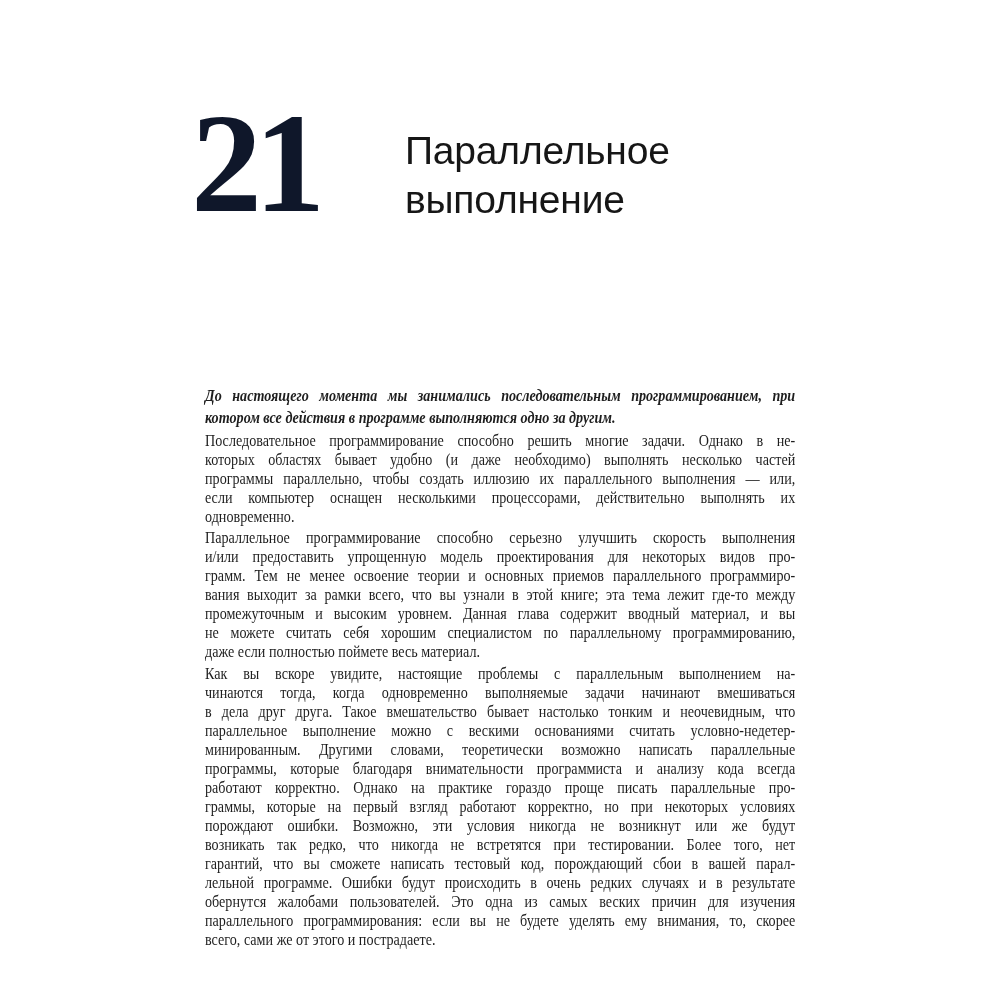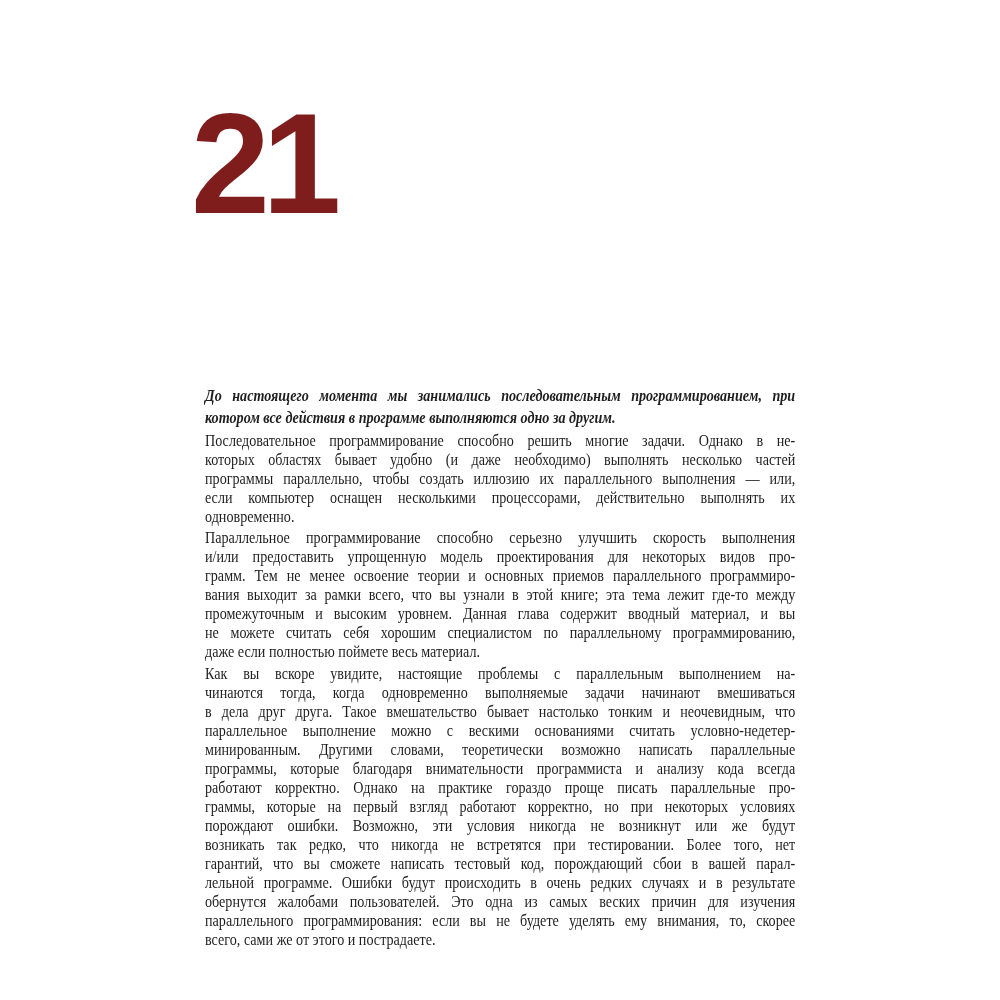--- a/index.html
+++ b/index.html
@@ -11,26 +11,26 @@
     height: 1000px;
     background: #ffffff;
     overflow: hidden;
   }
 
   
   .chapter-number {
     position: absolute;
     left: 191px;
     top: 112px;
-    font-family: Liberation Sans, sans-serif;
+    font-family: Liberation Serif, serif;
     font-weight: 700;
     font-size: 142px;
     line-height: 103px;
     letter-spacing: -0.055em;
-    color: #7f1d1d;
+    color: #0f172a;
   }
 
   .chapter-title {
     position: absolute;
     left: 405px;
     top: 126px;
     margin: 0;
     font-family: "Liberation Sans", sans-serif;
     font-weight: 400;
     font-size: 39px;
@@ -70,20 +70,24 @@
   }
   .para.lead .tline { line-height: 21.7px; }
 </style>
 </head>
 <body>
 
 <div class="page">
 
   <div class="chapter-number">21</div>
 
+  <h1 class="chapter-title">
+      <div class="title-line">Параллельное</div>
+      <div class="title-line title-line-last">выполнение</div>
+    </h1>
 
   <main class="body-text">
     <div class="para lead">
         <div class="tline">До настоящего момента мы занимались последовательным программированием, при</div>
         <div class="tline tline-last">котором все действия в программе выполняются одно за другим.</div>
       </div>
 
     <div class="para">
         <div class="tline">Последовательное программирование способно решить многие задачи. Однако в не-</div>
         <div class="tline">которых областях бывает удобно (и даже необходимо) выполнять несколько частей</div>

